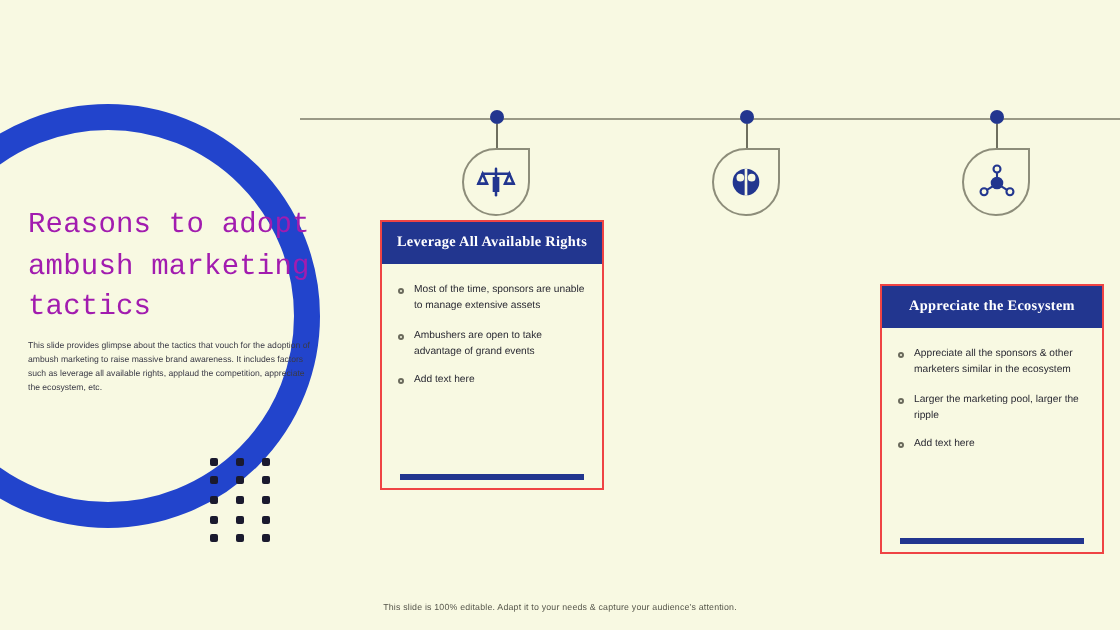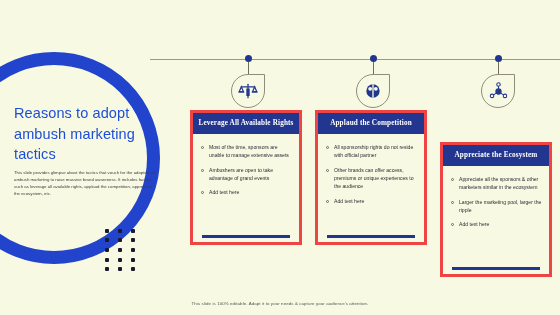--- a/index.html
+++ b/index.html
@@ -23,22 +23,22 @@
     width:40px;height:48px;
     display:grid;grid-template-columns:repeat(3,1fr);grid-template-rows:repeat(5,1fr);
     gap:0px;
   }
   .dot-grid i{display:block;width:4px;height:4px;background:#1a1a2e;border-radius:1px;
     justify-self:center;align-self:center;}
 
   
   .title-block{position:absolute;left:14px;top:103px;width:142px;}
   .title{
-    font-family:Liberation Sans, sans-serif;
-    font-size:14.5px;line-height:1.42;color:#1d4ed8;margin:0;font-weight:400;
+    font-family:Liberation Mono, monospace;
+    font-size:14.5px;line-height:1.42;color:#a21caf;margin:0;font-weight:400;
     letter-spacing:.1px;
   }
   .subcopy{
     margin:5px 0 0 0;font-size:4.3px;line-height:1.62;color:#3a3a46;
     font-family:"Liberation Sans", sans-serif;
   }
 
   
   .rail{position:absolute;left:150px;top:59px;width:410px;height:1px;background:#9a9a86;}
   .rail-node{position:absolute;top:55px;width:7px;height:7px;border-radius:50%;
@@ -51,21 +51,21 @@
     border:1px solid #8d8d7a;background:#f8f9e2;
     border-radius:50% 0 50% 50%;
     box-sizing:border-box;
     display:flex;align-items:center;justify-content:center;
   }
   .badge svg{display:block;}
 
   
   .card{
     position:absolute;top:110px;width:112px;height:135px;
-    border:3px solid #ef4444;background:#f8f9e2;box-sizing:border-box;
+    border:1px solid #ef4444;background:#f8f9e2;box-sizing:border-box;
   }
   .card-head{
     background:#22368f;color:#ffffff;
     font-family:"Liberation Serif", serif;
     font-weight:700;font-size:7.2px;line-height:1.5;
     text-align:center;padding:5px 4px;letter-spacing:.15px;
   }
   .card-body{padding:9px 7px 0 8px;}
   .bullet{
     position:relative;padding-left:8px;margin-bottom:6px;
@@ -157,29 +157,20 @@
   <div class="card" style="left:190px;">
     <div class="card-head">Leverage All Available Rights</div>
     <div class="card-body">
       <div class="bullet">Most of the time, sponsors are unable to manage extensive assets</div>
       <div class="bullet">Ambushers are open to take advantage of grand events</div>
       <div class="bullet">Add text here</div>
     </div>
     <div class="card-accent"></div>
   </div>
 
-  <div class="card" style="left:315px;">
-    <div class="card-head">Applaud the Competition</div>
-    <div class="card-body">
-      <div class="bullet">All sponsorship rights do not reside with official partner</div>
-      <div class="bullet">Other brands can offer access, premiums or unique experiences to the audience</div>
-      <div class="bullet">Add text here</div>
-    </div>
-    <div class="card-accent"></div>
-  </div>
 
   <div class="card" style="left:440px;margin-top:32px;">
     <div class="card-head">Appreciate the Ecosystem</div>
     <div class="card-body">
       <div class="bullet">Appreciate all the sponsors &amp; other marketers similar in the ecosystem</div>
       <div class="bullet">Larger the marketing pool, larger the ripple</div>
       <div class="bullet">Add text here</div>
     </div>
     <div class="card-accent"></div>
   </div>

